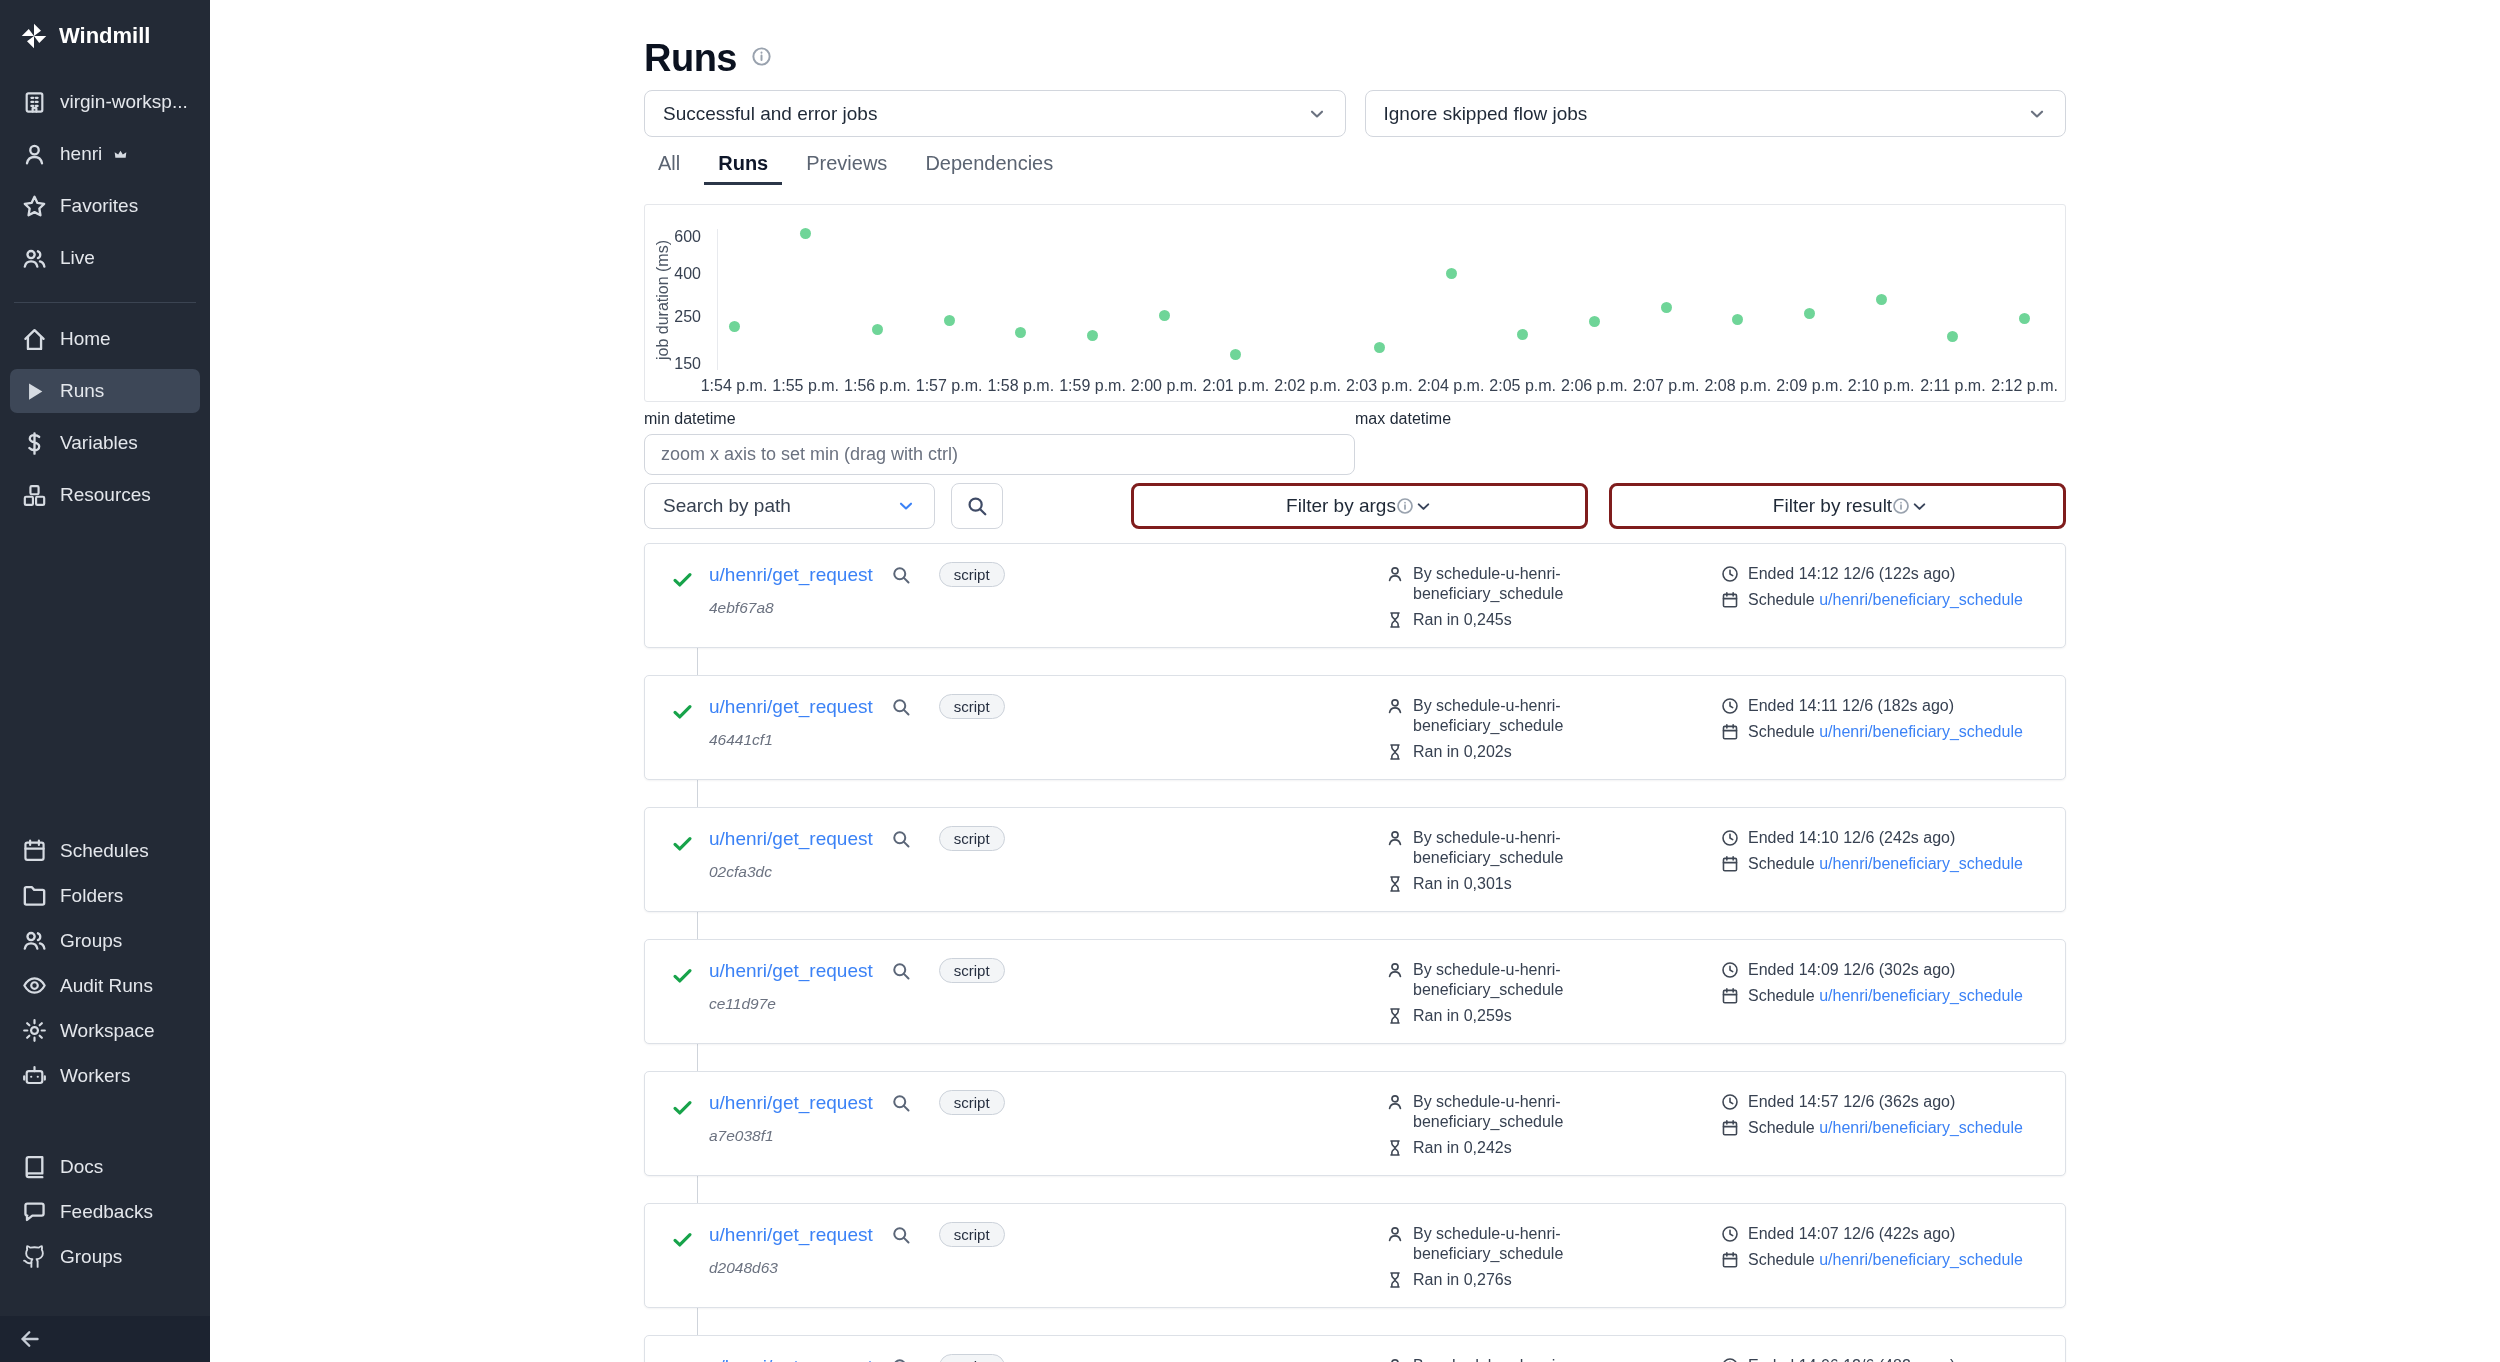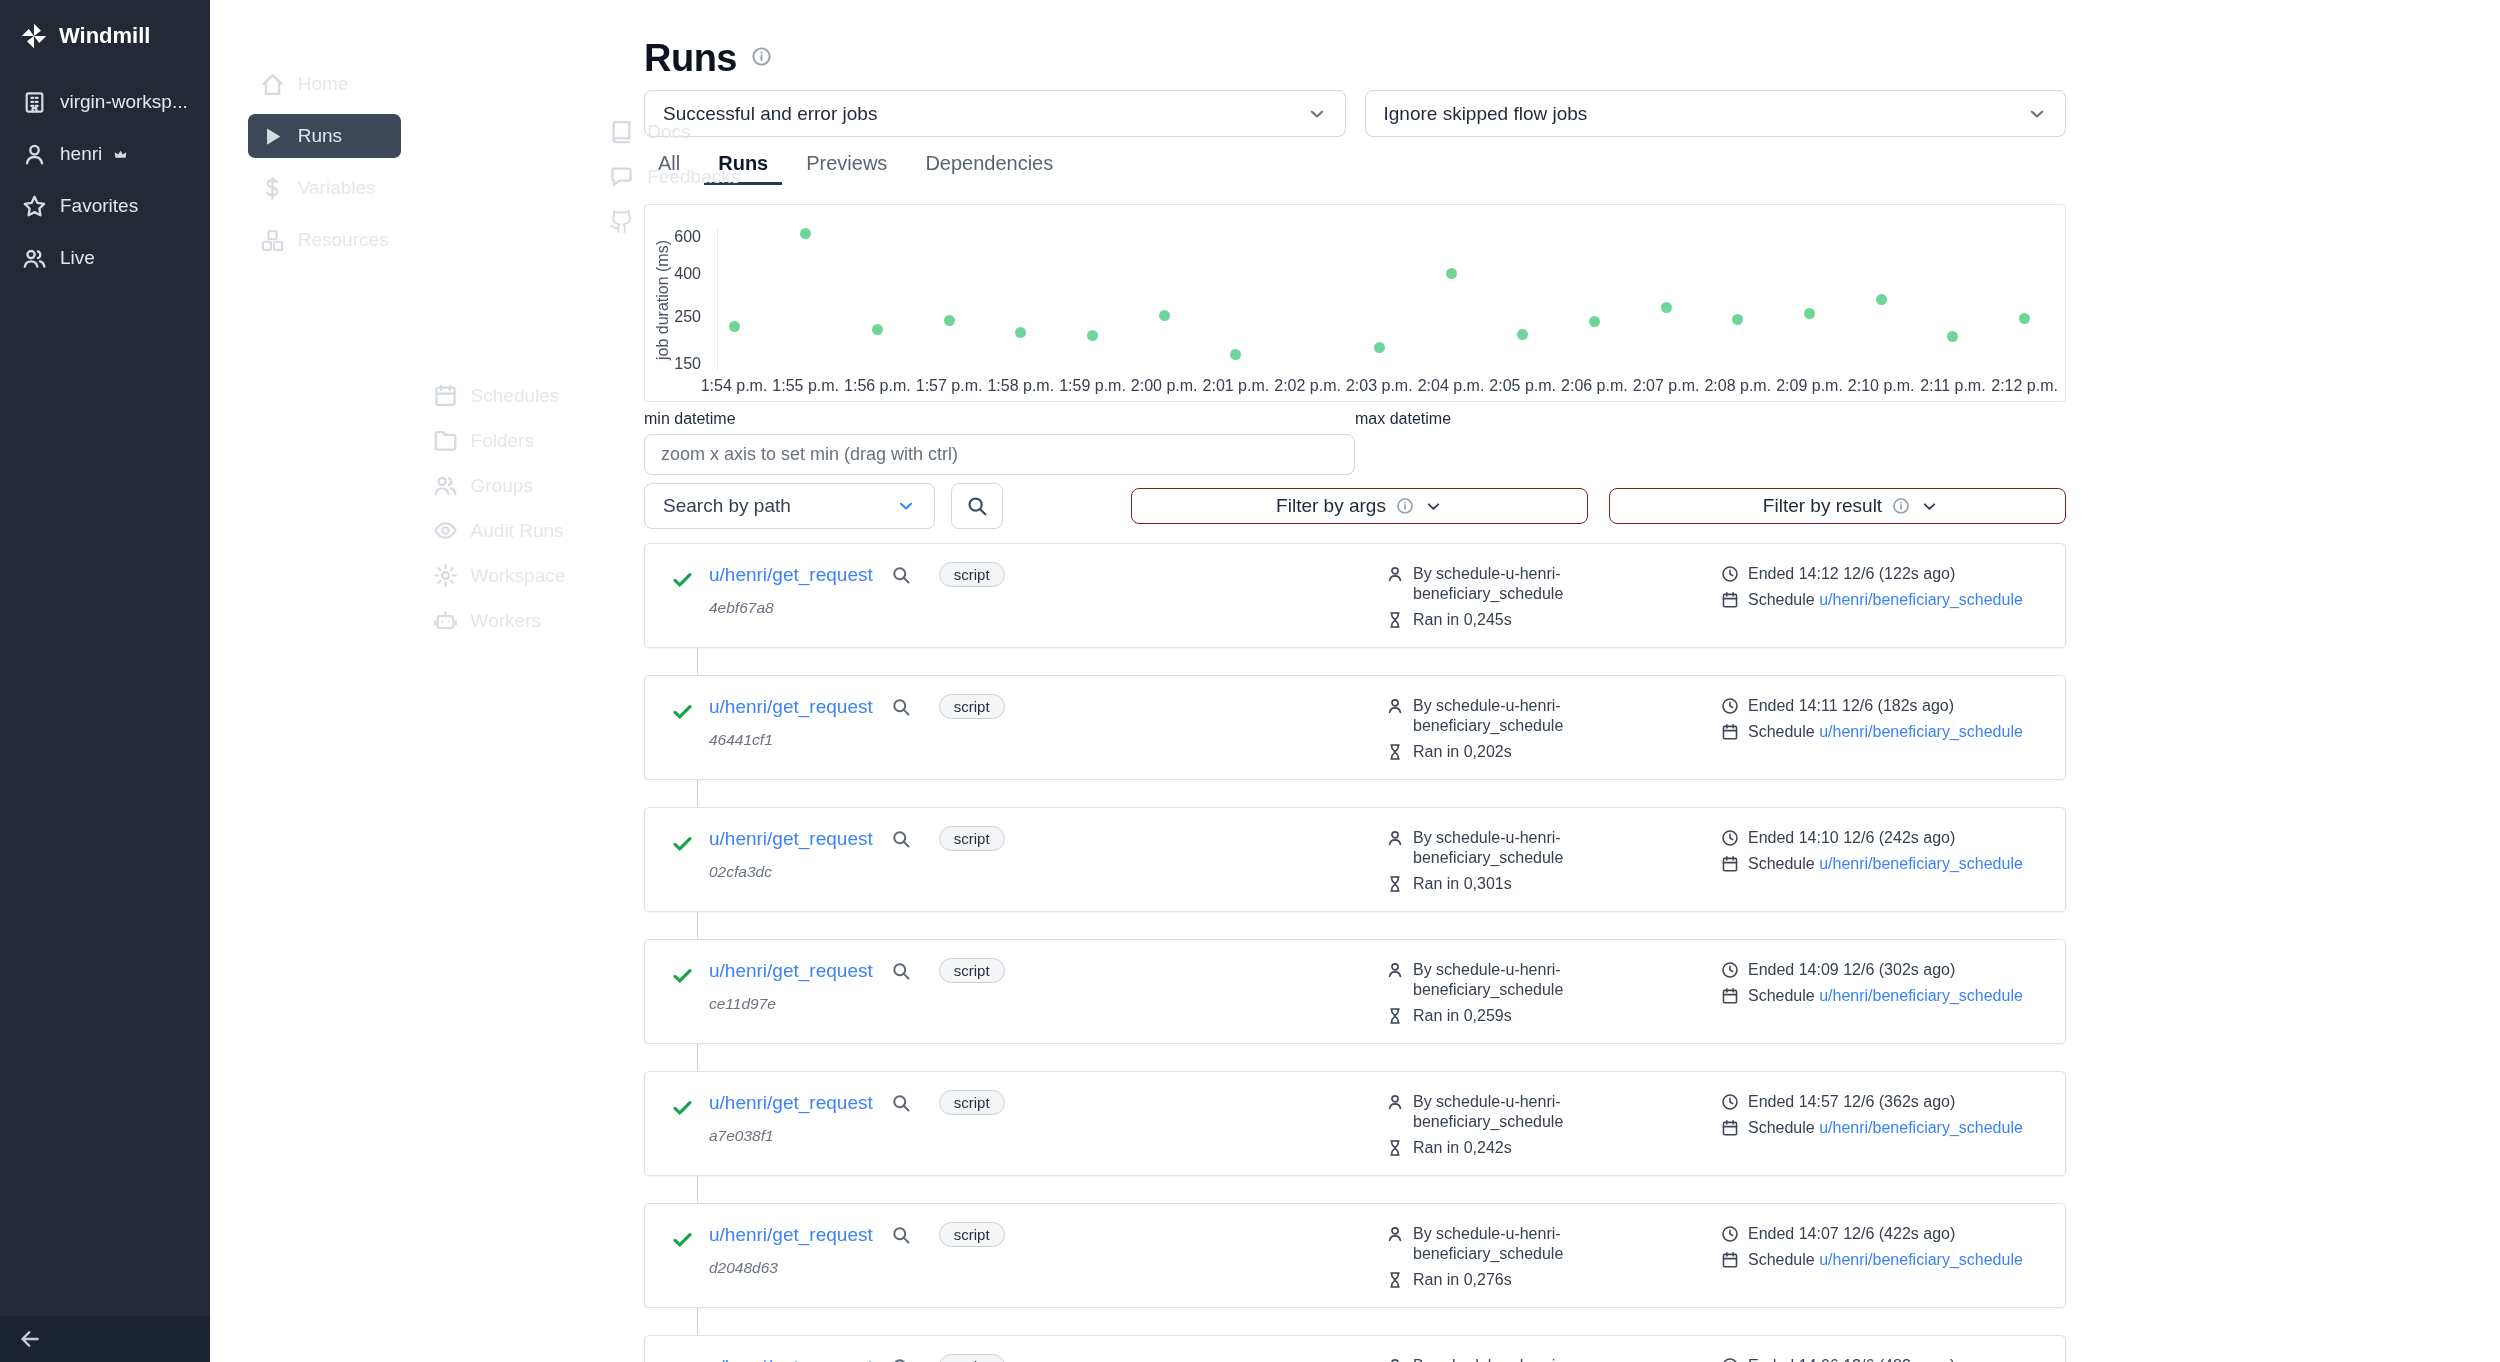--- a/index.html
+++ b/index.html
@@ -6,21 +6,21 @@
   html, body { width: 2500px; height: 1362px; }
   body { font-family: "Liberation Sans", sans-serif; background: #ffffff; color: #111827; overflow: hidden; }
   .app { display: flex; width: 2500px; height: 1362px; }
 
   
   .sidebar { width: 210px; min-width: 210px; background: #232a36; position: relative; color: #dfe3e9; padding-top: 10px; }
   .logo-row { height: 52px; display: flex; align-items: center; gap: 11px; padding: 0 20px; color: #fff; font-size: 22px; font-weight: 700; cursor: pointer; }
   .logo-row .icon { width: 28px; height: 28px; }
   .icon { display: inline-flex; flex-shrink: 0; }
   .icon svg { width: 100%; height: 100%; display: block; }
-  #side-nav { display: flex; flex-direction: row; }
+  #side-nav { display: flex; flex-direction: column; }
   .side-sec { display: flex; flex-direction: column; gap: 8px; padding: 0 10px; }
   .sec-workspace { margin-top: 18px; }
   .divider { height: 1px; background: #3b4452; margin: 22px 14px 14px; }
   .side-item { height: 44px; display: flex; align-items: center; gap: 13px; padding: 0 12px; border-radius: 7px; font-size: 19px; font-weight: 500; color: #e4e7ec; cursor: pointer; white-space: nowrap; overflow: hidden; }
   .side-item .icon { width: 25px; height: 25px; color: #d6dbe2; }
   .side-item .icon.sfx { width: 15px; height: 15px; margin-left: -2px; }
   .side-item.active { background: #3d4757; }
   .sec-admin { margin-top: 312px; gap: 2px; }
   .sec-admin .side-item { height: 43px; }
   .sec-links { margin-top: 48px; gap: 2px; }
@@ -58,21 +58,21 @@
   .dt-col label { font-size: 16px; color: #1f2937; }
   .dt-input { height: 41px; border: 1px solid #d2d6dd; border-radius: 8px; padding: 0 16px; font-size: 18px; font-family: inherit; color: #374151; background: #fff; outline: none; }
   .dt-input::placeholder { color: #6b7280; opacity: 1; }
   .dt-input.max { background: #e9ebee; border-color: #e0e3e8; }
 
   .search-row { display: flex; align-items: center; margin-bottom: 14px; }
   .select.path { width: 291px; height: 46px; font-size: 19px; color: #374151; }
   .search-btn { width: 52px; height: 46px; margin-left: 16px; border: 1px solid #d2d6dd; border-radius: 8px; background: #fff; display: flex; align-items: center; justify-content: center; cursor: pointer; }
   .search-btn .icon { width: 22px; height: 22px; color: #3f4b66; }
   .spacer { flex: 1; }
-  .filter-btn { width: 457px; height: 36px; border: 1px solid #7f1d1d; border-radius: 8px; background: #fff; display: flex; align-items: center; justify-content: center; gap: 10px; font-size: 19px; color: #1f2937; font-family: inherit; cursor: pointer; }
+  .filter-btn { width: 457px; height: 46px; border: 3px solid #7f1d1d; border-radius: 8px; background: #fff; display: flex; align-items: center; justify-content: center; gap: 0; font-size: 19px; color: #1f2937; font-family: inherit; cursor: pointer; }
   .filter-btn + .filter-btn { margin-left: 21px; padding-left: 27px; }
   .filter-btn .info { width: 18px; height: 18px; color: #99a2ae; }
   .filter-btn .chev { width: 19px; height: 19px; color: #39445a; }
 
   
   .run-card { position: relative; height: 105px; border: 1px solid #dde1e7; border-radius: 5px; background: #fff; box-shadow: 0 1px 2px rgba(16,24,40,.05); cursor: pointer; }
   .connector { width: 1px; height: 27px; background: #cfd4db; margin-left: 53px; }
   .check { position: absolute; left: 26px; top: 24px; width: 23px; height: 23px; color: #17a34a; }
   .col-path { position: absolute; left: 64px; top: 18px; }
   .path-row { display: flex; align-items: center; }

